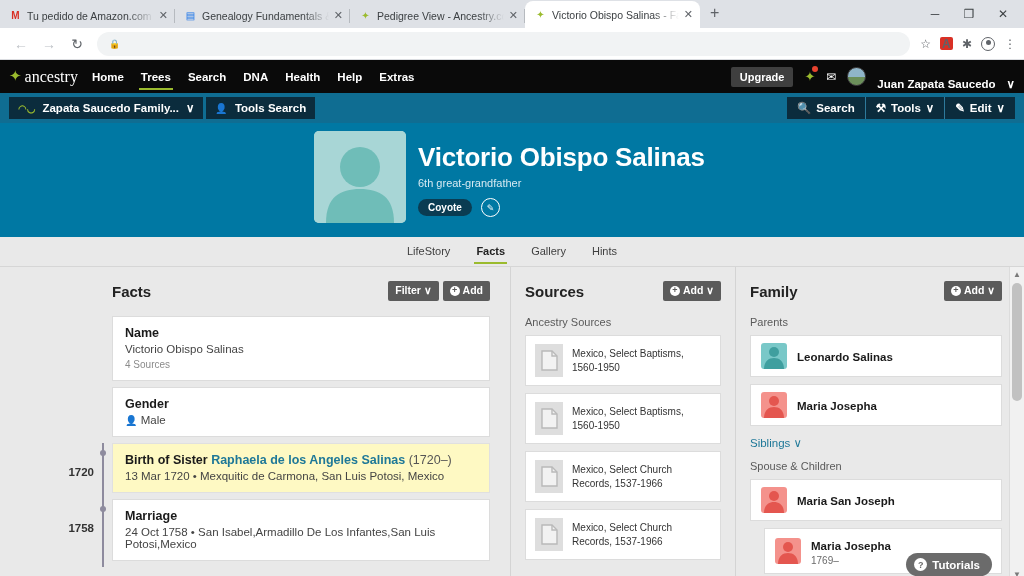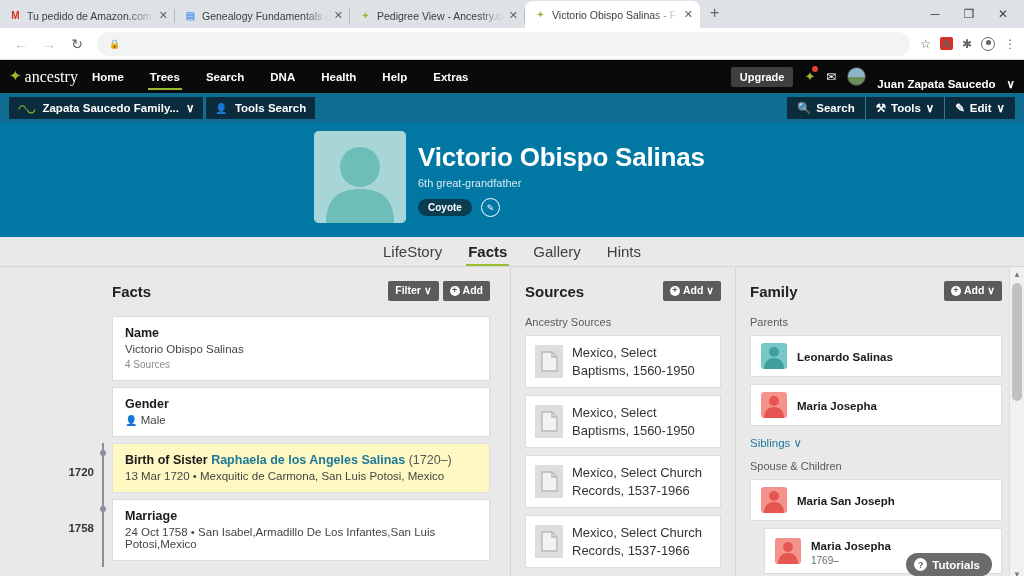--- a/index.html
+++ b/index.html
@@ -93,21 +93,21 @@
   .anc-nav {
     height: 33px; background: #0a0a0a;
     display: flex; align-items: center; padding: 0 9px;
   }
   .logo {
     display: flex; align-items: center; gap: 3px;
     color: #fff; font-size: 16px; font-weight: 400;
     font-family: "Liberation Serif", serif; padding-right: 14px;
   }
   .logo-leaf { color: #9bbb2e; font-size: 15px; line-height: 1; }
-  .anc-nav-links { display: flex; align-items: center; gap: 26px; }
+  .anc-nav-links { display: flex; align-items: center; gap: 17px; }
   .anc-nav-links a {
     color: #fff; font-size: 11.5px; font-weight: bold;
     text-decoration: none; position: relative; padding: 8px 0;
   }
   .anc-nav-links a.active::after {
     content: ""; position: absolute; left: -2px; right: -2px; bottom: 1px;
     height: 2px; background: #9bbb2e;
   }
   .anc-nav-right {
     margin-left: auto; display: flex; align-items: center; gap: 11px;
@@ -177,21 +177,21 @@
     display: flex; align-items: center; justify-content: center;
   }
 
   
   .sub-tabs {
     height: 30px; background: #e9e9e9;
     display: flex; align-items: center; justify-content: center;
     gap: 24px; border-bottom: 1px solid #d6d6d6;
   }
   .sub-tab {
-    font-size: 15px; color: #3f3f3f; position: relative;
+    font-size: 11px; color: #3f3f3f; position: relative;
     padding: 7px 1px; line-height: 1;
   }
   .sub-tab.active { font-weight: bold; color: #222; }
   .sub-tab.active::after {
     content: ""; position: absolute; left: -1px; right: -1px; bottom: 0;
     height: 2.5px; background: #9bbb2e;
   }
 
   
   .main {
@@ -254,21 +254,21 @@
   
   .sub-label { font-size: 11px; color: #5a5a5a; margin-bottom: 7px; }
   .src-card {
     background: #fff; border: 1px solid #dcdcdc; display: flex;
     align-items: center; gap: 9px; padding: 8px 9px; margin-bottom: 7px;
   }
   .src-thumb {
     width: 28px; height: 33px; flex: 0 0 28px; background: #dedede;
     display: flex; align-items: center; justify-content: center;
   }
-  .src-name { font-size: 13px; color: #333; line-height: 1.35; }
+  .src-name { font-size: 10px; color: #333; line-height: 1.35; }
 
   
   .fam-card {
     background: #fff; border: 1px solid #dcdcdc; display: flex;
     align-items: center; gap: 10px; padding: 7px 10px; margin-bottom: 7px;
   }
   .fam-av {
     width: 26px; height: 26px; flex: 0 0 26px; border-radius: 3px;
     overflow: hidden; display: flex; align-items: flex-end;
     justify-content: center;

